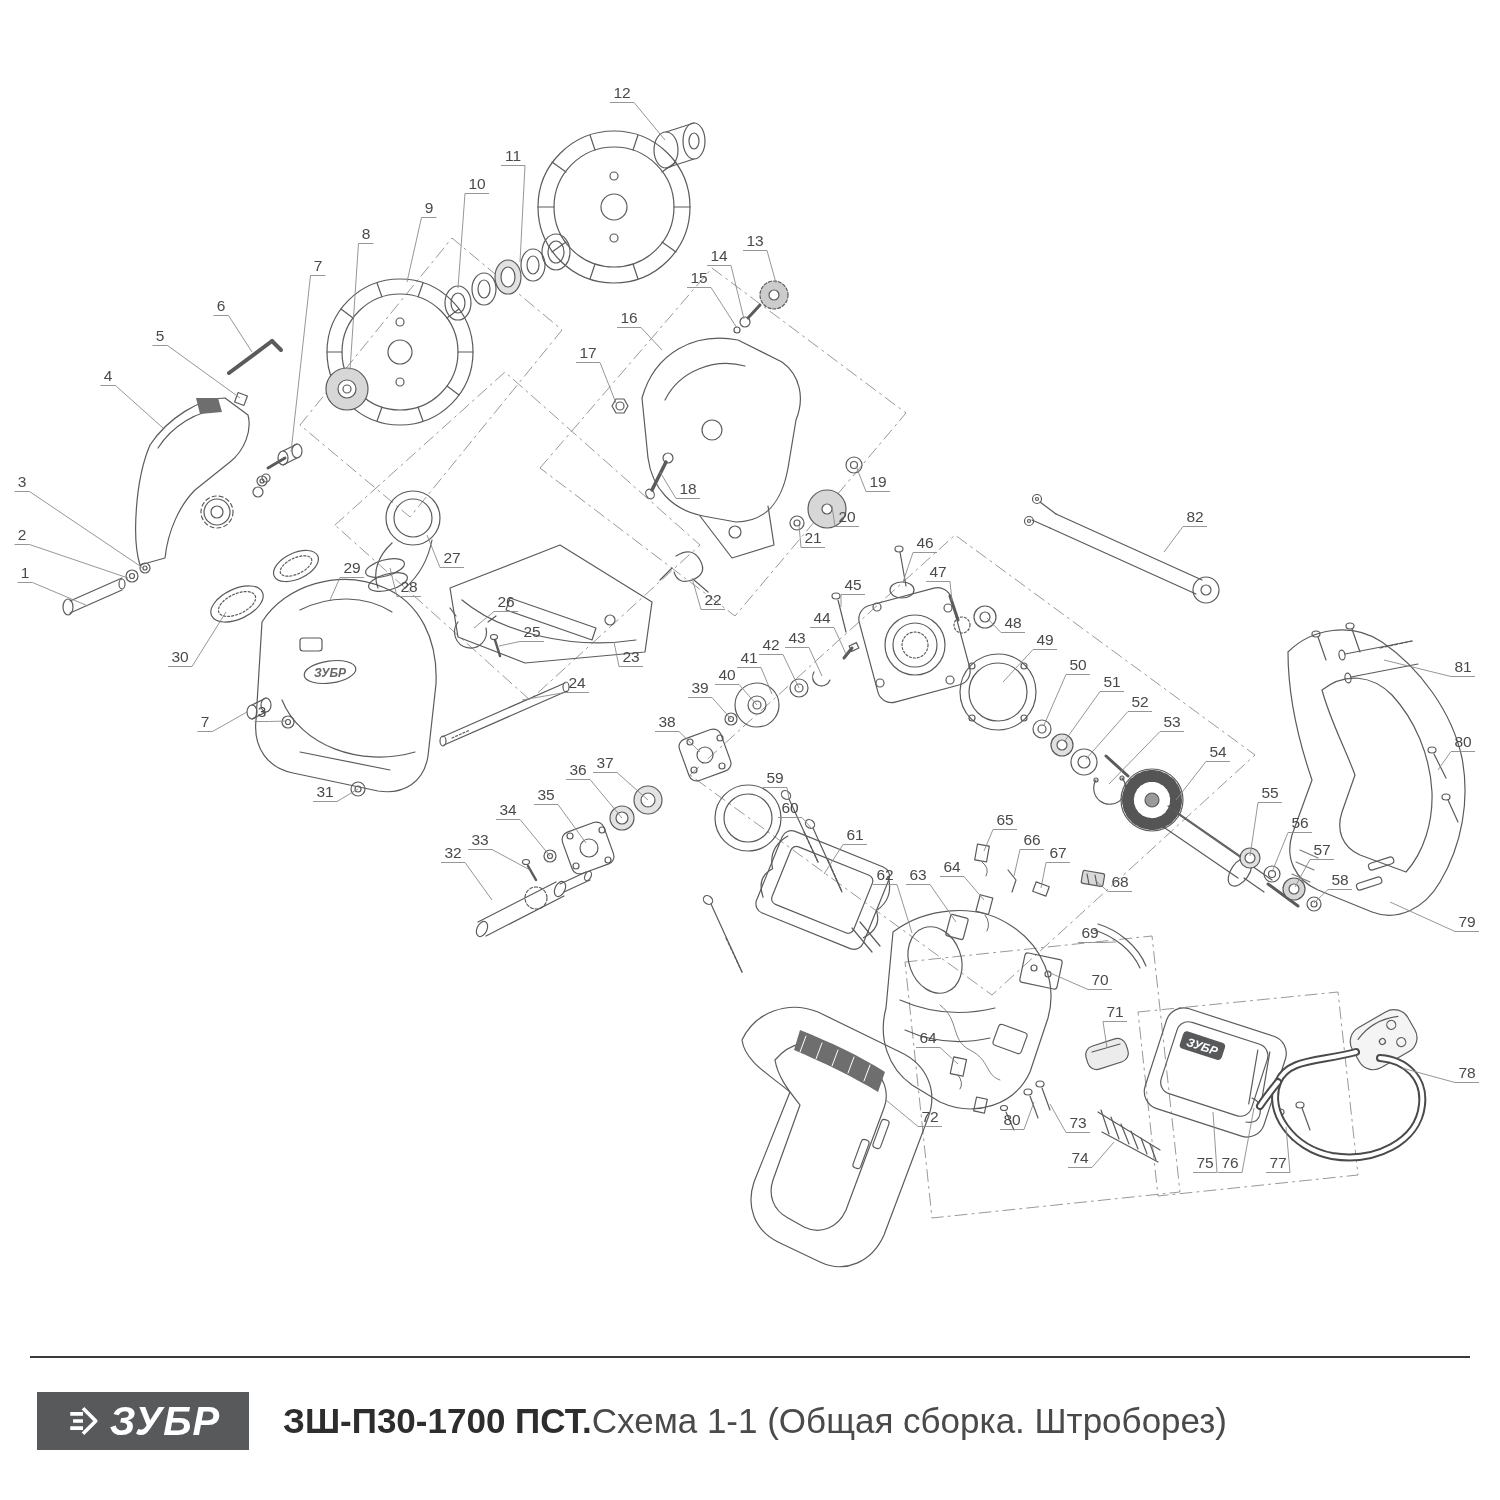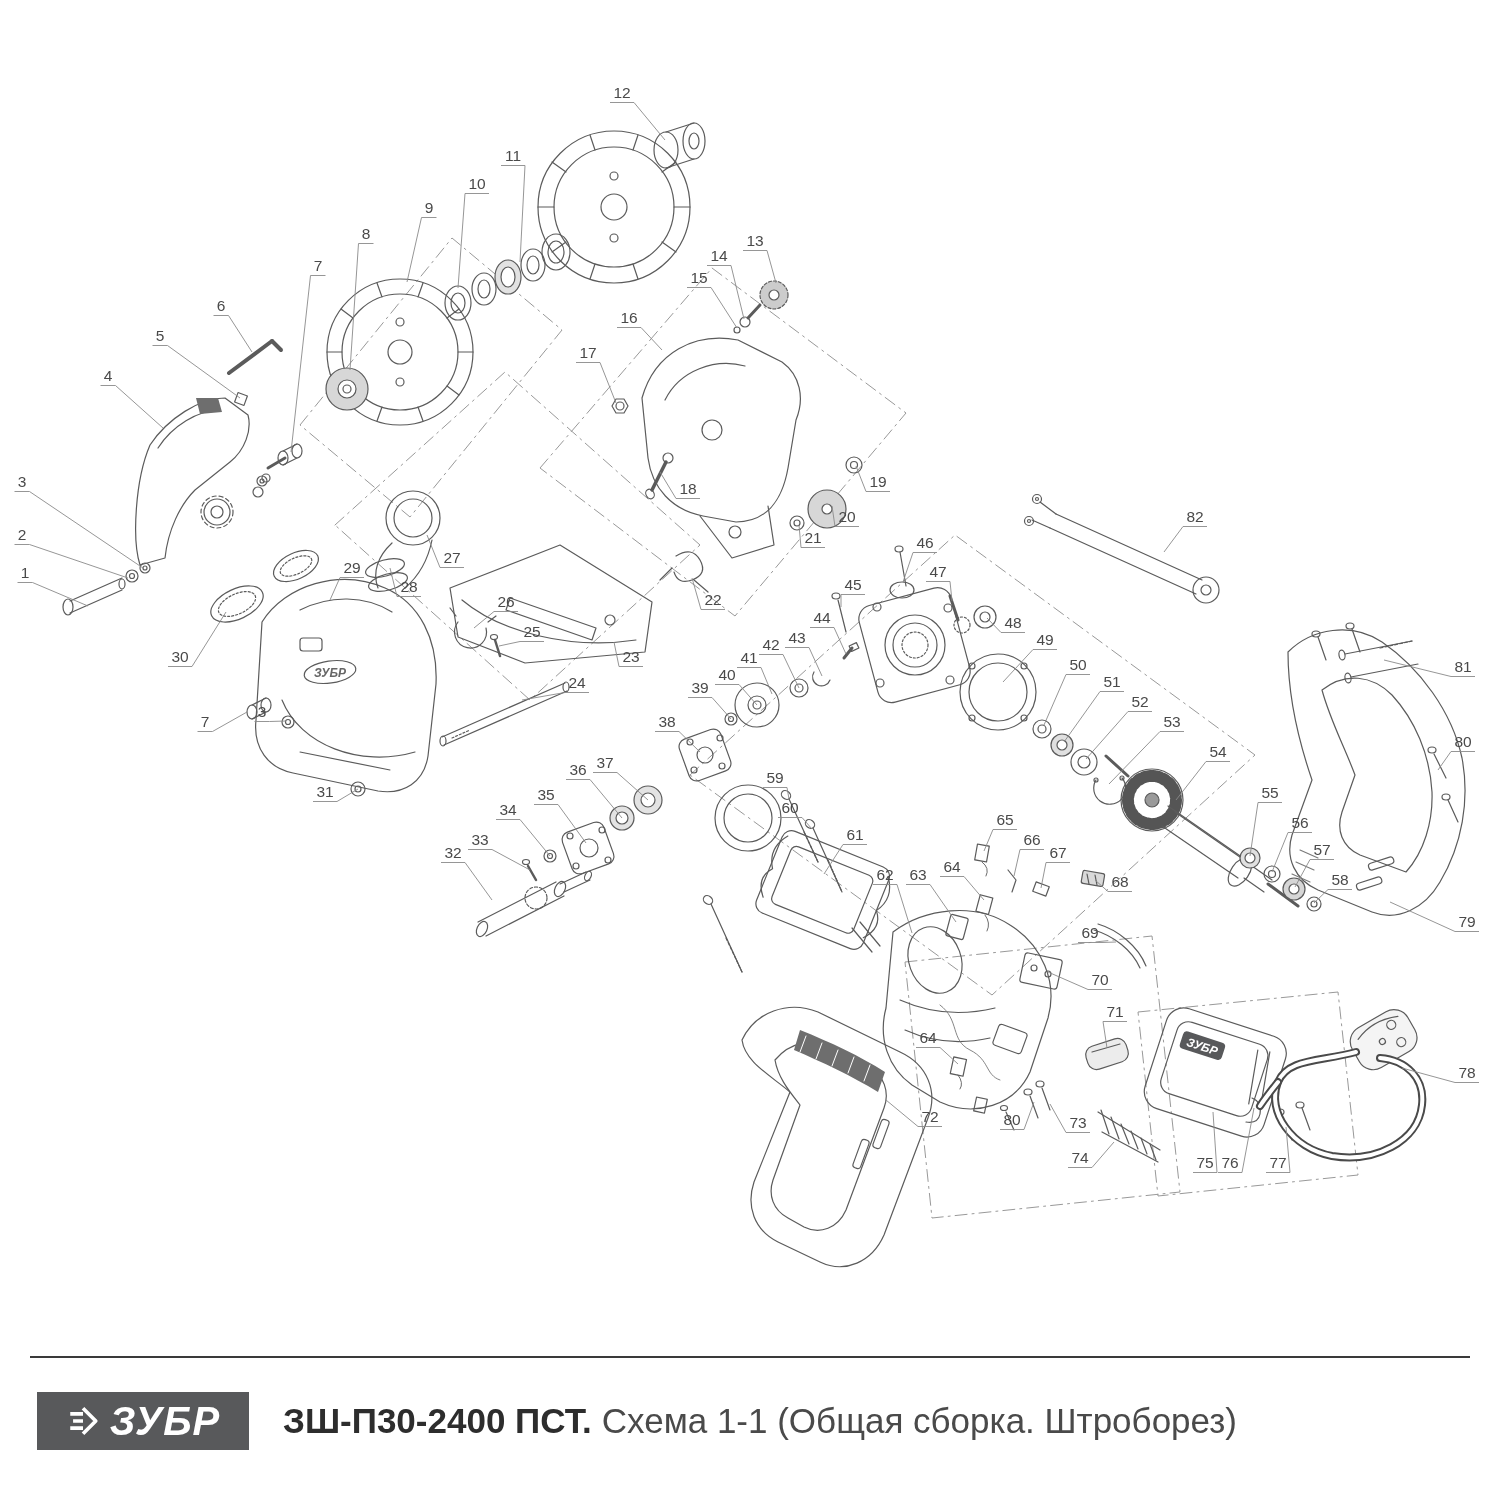--- a/index.html
+++ b/index.html
@@ -9,21 +9,21 @@
   }
   #diagram-svg{position:absolute;left:0;top:0;}
   #labels-layer line{stroke:#8a8a8a;stroke-width:0.9;}
   #labels-layer text{fill:#4a4a4a;font-size:15.5px;font-family:"Liberation Sans",sans-serif;}
   .footer-divider{position:absolute;left:30px;width:1440px;top:1356px;border-top:2px solid #3a3a3a;}
   .footer-row{position:absolute;left:37px;top:1392px;display:flex;align-items:center;gap:34px;}
   .brand-box{background:#58595b;width:212px;height:58px;display:flex;align-items:center;justify-content:center;gap:10px;}
   .brand-text{color:#fff;font-weight:bold;font-style:italic;font-size:40px;letter-spacing:1px;line-height:1;}
   .footer-title{font-size:35px;color:#4a4a4a;white-space:nowrap;}
   .title-bold{font-weight:bold;color:#2d2d2d;}
-  .title-rest{font-weight:normal;color:#4a4a4a;margin-left:10px;}
+  .title-rest{font-weight:normal;color:#4a4a4a;}
 </style>
 </head>
 <body>
 
 <svg id="diagram-svg" width="1500" height="1500" viewBox="0 0 1500 1500" xmlns="http://www.w3.org/2000/svg">
   <g stroke="#5b5b5b" stroke-width="1.2" fill="none" stroke-linecap="round" stroke-linejoin="round">
 
     <g stroke="#999" stroke-width="1" stroke-dasharray="12 5 2 5">
       <polygon points="300,425 452,238 562,330 410,517"></polygon>
       <polygon points="540,468 712,268 906,413 735,616"></polygon>
@@ -915,15 +915,15 @@
 <div class="footer-divider"></div>
 <div class="footer-row">
   <div class="brand-box">
     <svg width="34" height="34" viewBox="0 0 24 24">
       <path d="M3 7h9 M5 12h7 M3 17h9" stroke="#fff" stroke-width="2.6" fill="none"></path>
       <path d="M12 3l9 9-9 9" stroke="#fff" stroke-width="2.6" fill="none" stroke-linejoin="round"></path>
     </svg>
     <span class="brand-text">ЗУБР</span>
   </div>
   <div class="footer-title">
-    <span class="title-bold">ЗШ-П30-2400 ПСТ.</span><span class="title-rest">Схема 1-1 (Общая сборка. Штроборез)</span>
+    <span class="title-bold">ЗШ-П30-1700 ПСТ.</span><span class="title-rest">Схема 1-1 (Общая сборка. Штроборез)</span>
   </div>
 </div>
 
 </body></html>

